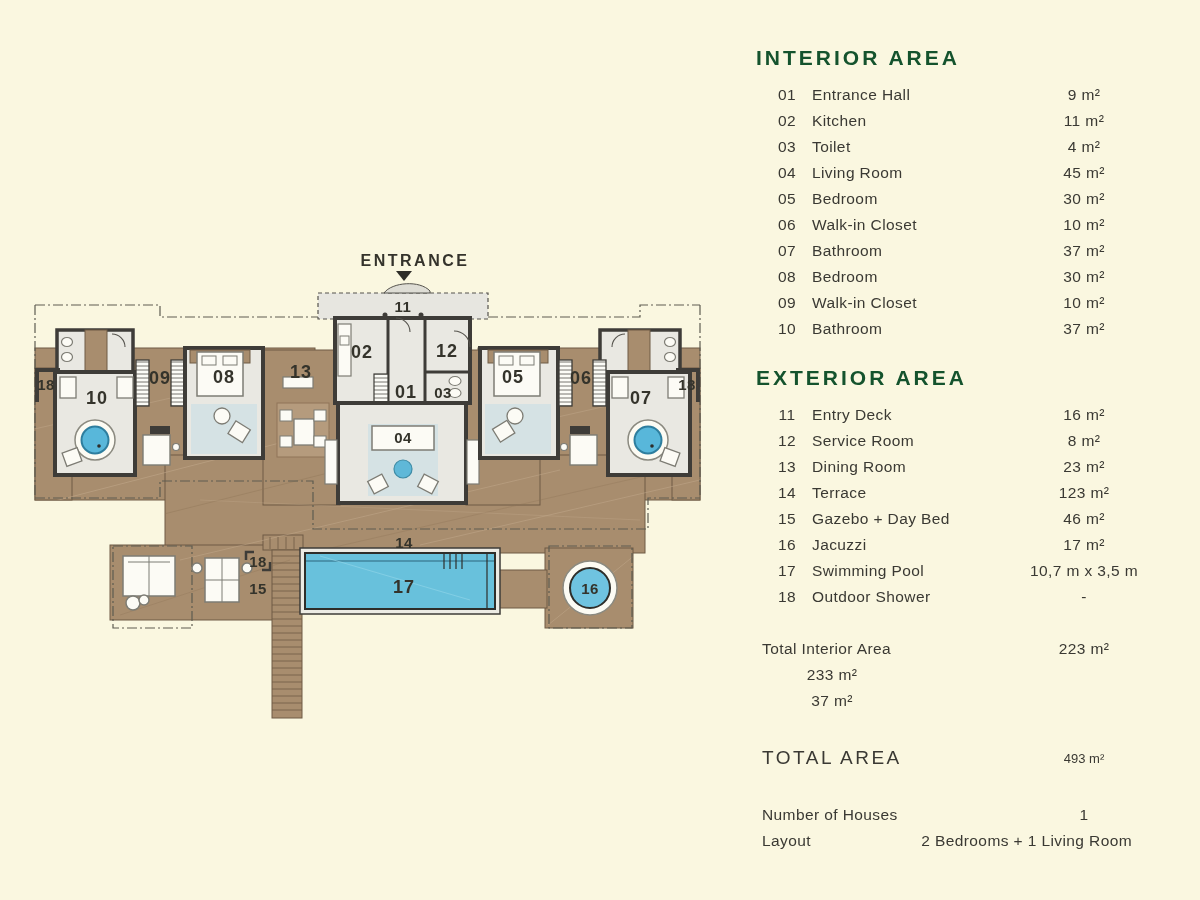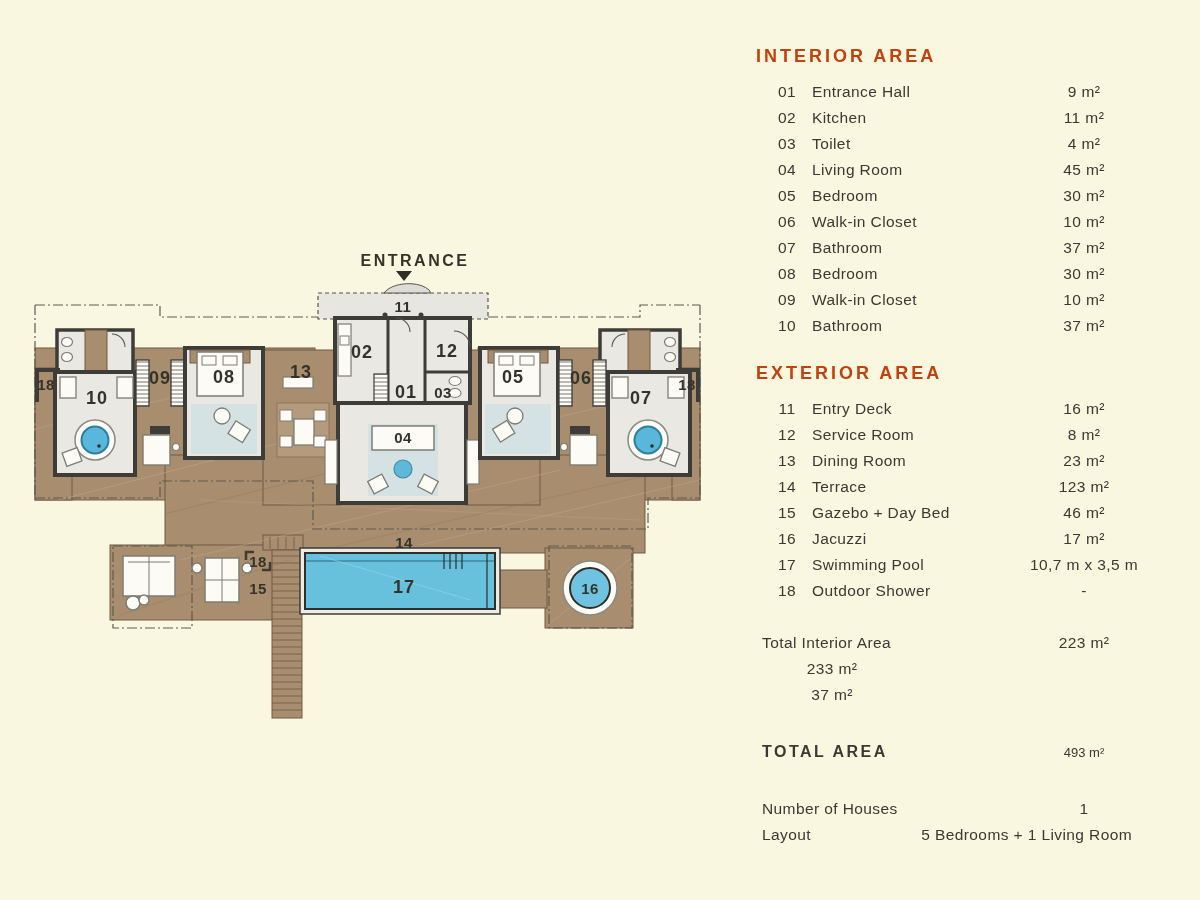--- a/index.html
+++ b/index.html
@@ -9,33 +9,33 @@
     font-family:"Liberation Sans", sans-serif;
     color:#3A3933;
     overflow:hidden;
   }
   .stage{position:relative;width:1200px;height:900px;}
   .plan-wrap{position:absolute;left:0;top:0;width:740px;height:900px;}
 
   
   .legend{position:absolute;left:742px;top:46px;width:440px;}
   .lg-heading{
-    font-size:18px;font-weight:600;letter-spacing:3px;
-    padding-left:14px;color:#c2410c;margin:0 0 12px 0;
+    font-size:21px;font-weight:600;letter-spacing:3px;
+    padding-left:14px;color:#14532d;margin:0 0 12px 0;
   }
   .lg-heading.second{margin-top:24px;}
   .lg-row{display:flex;align-items:center;height:26px;font-size:15.5px;letter-spacing:.4px;}
   .lg-num{width:50px;padding-left:20px;text-align:center;flex:0 0 auto;}
   .lg-name{flex:1 1 auto;}
   .lg-val{width:180px;margin-right:8px;text-align:center;flex:0 0 auto;}
   .totals{margin-top:26px;}
   .tot-row{display:flex;align-items:center;height:26px;font-size:15.5px;letter-spacing:.4px;}
   .tot-label{flex:1 1 auto;padding-left:20px;}
   .grand{display:flex;align-items:center;margin-top:30px;height:28px;}
-  .grand-label{flex:1 1 auto;padding-left:20px;font-size:16px;font-weight:700;letter-spacing:2.5px;}
+  .grand-label{flex:1 1 auto;padding-left:20px;font-size:19px;font-weight:400;letter-spacing:2.5px;}
   .grand-val{width:180px;margin-right:8px;text-align:center;font-size:13px;flex:0 0 auto;}
   .info{margin-top:30px;}
   .info-row{display:flex;align-items:center;height:26px;font-size:15.5px;letter-spacing:.4px;}
   .info-label{padding-left:20px;flex:0 0 auto;}
   .info-val-center{width:180px;margin-right:8px;margin-left:auto;text-align:center;flex:0 0 auto;}
   .info-val-right{flex:1 1 auto;text-align:right;padding-right:50px;}
 
   
   svg text{font-family:"Liberation Sans", sans-serif;fill:#34332B;}
   .room-label{font-size:18px;font-weight:600;letter-spacing:1px;text-anchor:middle;}
@@ -437,18 +437,18 @@
       <span class="grand-val">493 m²</span>
     </div>
 
     <div class="info">
       <div class="info-row">
         <span class="info-label">Number of Houses</span>
         <span class="info-val-center">1</span>
       </div>
       <div class="info-row">
         <span class="info-label">Layout</span>
-        <span class="info-val-right">5 Bedrooms + 1 Living Room</span>
+        <span class="info-val-right">2 Bedrooms + 1 Living Room</span>
       </div>
     </div>
 
   </div>
 </div>
 
 </body></html>

